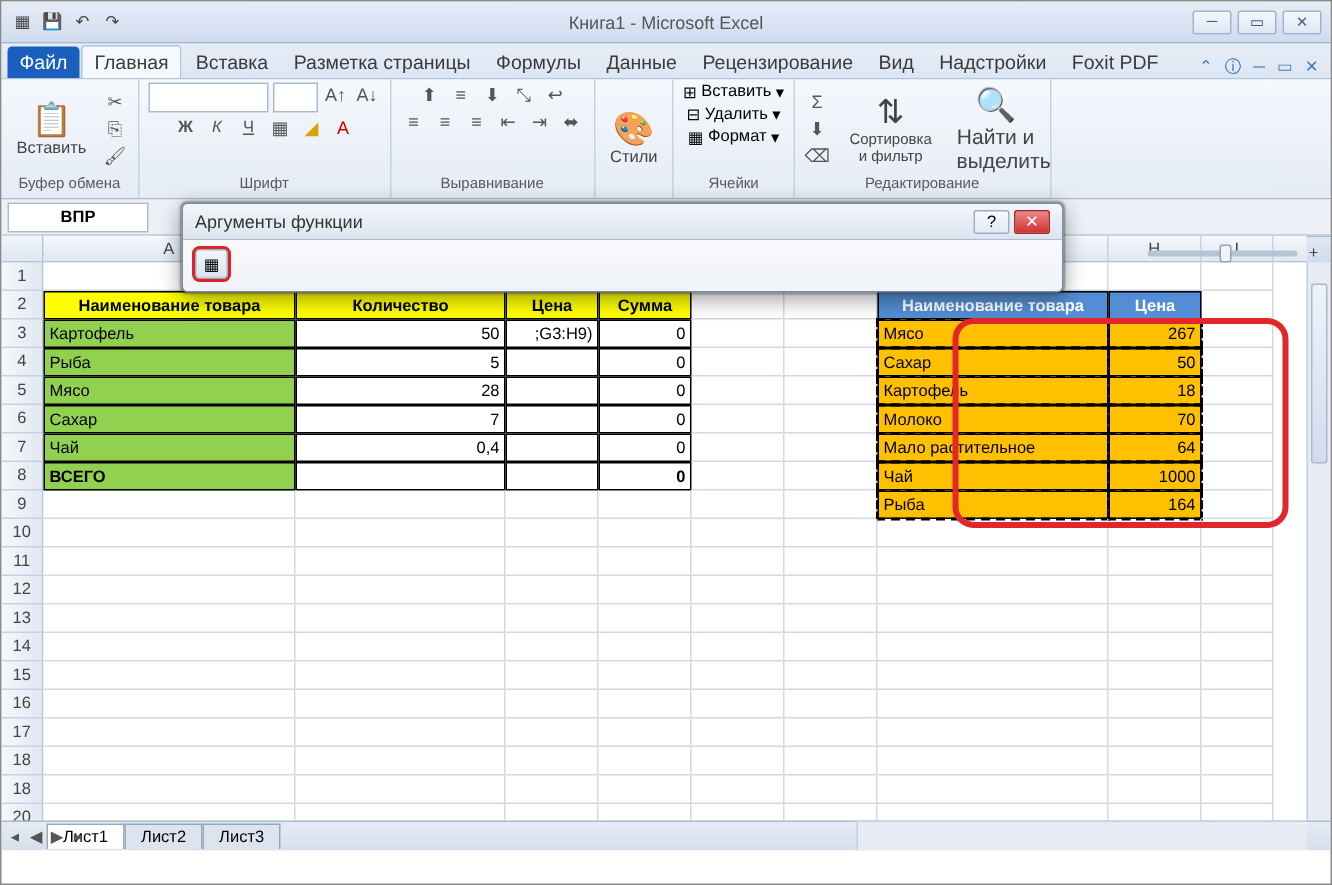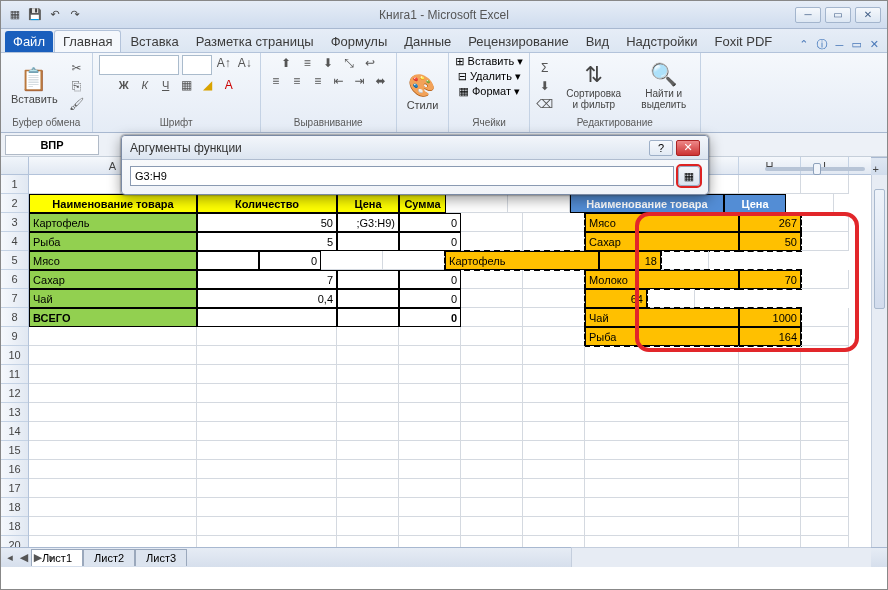--- a/index.html
+++ b/index.html
@@ -192,21 +192,21 @@
         <span class="smallbtn">Σ</span>
         <span class="smallbtn">⬇</span>
         <span class="smallbtn">⌫</span>
       </div>
       <div class="bigbtn">
           <span class="ico">⇅</span>
           <span style="font-size:10px;max-width:60px;text-align:center">Сортировка и фильтр</span>
         </div>
       <div class="bigbtn">
           <span class="ico">🔍</span>
-          <span style="font-size:10px;max-width:52px;text-align:center">Найти и выделить</span>
+          <span style="font-size:14px;max-width:52px;text-align:center">Найти и выделить</span>
         </div>
     </div>
     <div class="rgrp-label">Редактирование</div>
   </div>
 </div>
 
 <div class="namebox-row">
   <div class="namebox">ВПР</div>
 </div>
 
@@ -255,21 +255,21 @@
           <div class="gcell " style="width: 62px;"></div>
           <div class="gcell " style="width: 62px;"></div>
           <div class="gcell " style="width: 154px;"></div>
           <div class="gcell " style="width: 62px;"></div>
           <div class="gcell " style="width: 48px;"></div>
         </div>
         <div class="grow">
           <div class="gcell hdr-yellow" style="width: 168px;">Наименование товара</div>
           <div class="gcell hdr-yellow" style="width: 140px;">Количество</div>
           <div class="gcell hdr-yellow" style="width: 62px;">Цена</div>
-          <div class="gcell hdr-yellow" style="width: 47px;">Сумма</div>
+          <div class="gcell hdr-yellow" style="width: 62px;">Сумма</div>
           <div class="gcell " style="width: 62px;"></div>
           <div class="gcell " style="width: 62px;"></div>
           <div class="gcell hdr-blue" style="width: 154px;">Наименование товара</div>
           <div class="gcell hdr-blue" style="width: 62px;">Цена</div>
           <div class="gcell " style="width: 48px;"></div>
         </div>
         <div class="grow">
           <div class="gcell cell-green" style="width: 168px;">Картофель</div>
           <div class="gcell cell-bordered" style="width: 140px;">50</div>
           <div class="gcell cell-bordered" style="width: 62px;">;G3:H9)</div>
@@ -286,20 +286,21 @@
           <div class="gcell cell-bordered" style="width: 62px;"></div>
           <div class="gcell cell-bordered" style="width: 62px;">0</div>
           <div class="gcell " style="width: 62px;"></div>
           <div class="gcell " style="width: 62px;"></div>
           <div class="gcell cell-orange marquee" style="width: 154px;">Сахар</div>
           <div class="gcell cell-orange r marquee" style="width: 62px;">50</div>
           <div class="gcell " style="width: 48px;"></div>
         </div>
         <div class="grow">
           <div class="gcell cell-green" style="width: 168px;">Мясо</div>
+          <div class="gcell cell-bordered" style="width: 140px;">28</div>
           <div class="gcell cell-bordered" style="width: 62px;"></div>
           <div class="gcell cell-bordered" style="width: 62px;">0</div>
           <div class="gcell " style="width: 62px;"></div>
           <div class="gcell " style="width: 62px;"></div>
           <div class="gcell cell-orange marquee" style="width: 154px;">Картофель</div>
           <div class="gcell cell-orange r marquee" style="width: 62px;">18</div>
           <div class="gcell " style="width: 48px;"></div>
         </div>
         <div class="grow">
           <div class="gcell cell-green" style="width: 168px;">Сахар</div>
@@ -312,20 +313,21 @@
           <div class="gcell cell-orange r marquee" style="width: 62px;">70</div>
           <div class="gcell " style="width: 48px;"></div>
         </div>
         <div class="grow">
           <div class="gcell cell-green" style="width: 168px;">Чай</div>
           <div class="gcell cell-bordered" style="width: 140px;">0,4</div>
           <div class="gcell cell-bordered" style="width: 62px;"></div>
           <div class="gcell cell-bordered" style="width: 62px;">0</div>
           <div class="gcell " style="width: 62px;"></div>
           <div class="gcell " style="width: 62px;"></div>
+          <div class="gcell cell-orange marquee" style="width: 154px;">Мало растительное</div>
           <div class="gcell cell-orange r marquee" style="width: 62px;">64</div>
           <div class="gcell " style="width: 48px;"></div>
         </div>
         <div class="grow">
           <div class="gcell cell-green" style="width: 168px; font-weight: bold;">ВСЕГО</div>
           <div class="gcell cell-bordered" style="width: 140px;"></div>
           <div class="gcell cell-bordered" style="width: 62px;"></div>
           <div class="gcell cell-bordered" style="width: 62px; font-weight: bold;">0</div>
           <div class="gcell " style="width: 62px;"></div>
           <div class="gcell " style="width: 62px;"></div>
@@ -487,21 +489,20 @@
 
 <div class="dialog">
   <div class="dlg-title">
     <span class="t">Аргументы функции</span>
     <div class="dlg-btns">
       <div class="dlg-btn">?</div>
       <div class="dlg-btn close">✕</div>
     </div>
   </div>
   <div class="dlg-body">
-    <input class="dlg-input" value="G3:H9" style="">
     <div class="dlg-collapse highlight">▦</div>
   </div>
 </div>
 
 <div class="statusbar">
   <span>Укажите</span>
   <div class="status-right">
     <div class="viewbtns">
       <div class="viewbtn">▦</div>
       <div class="viewbtn">▤</div>

